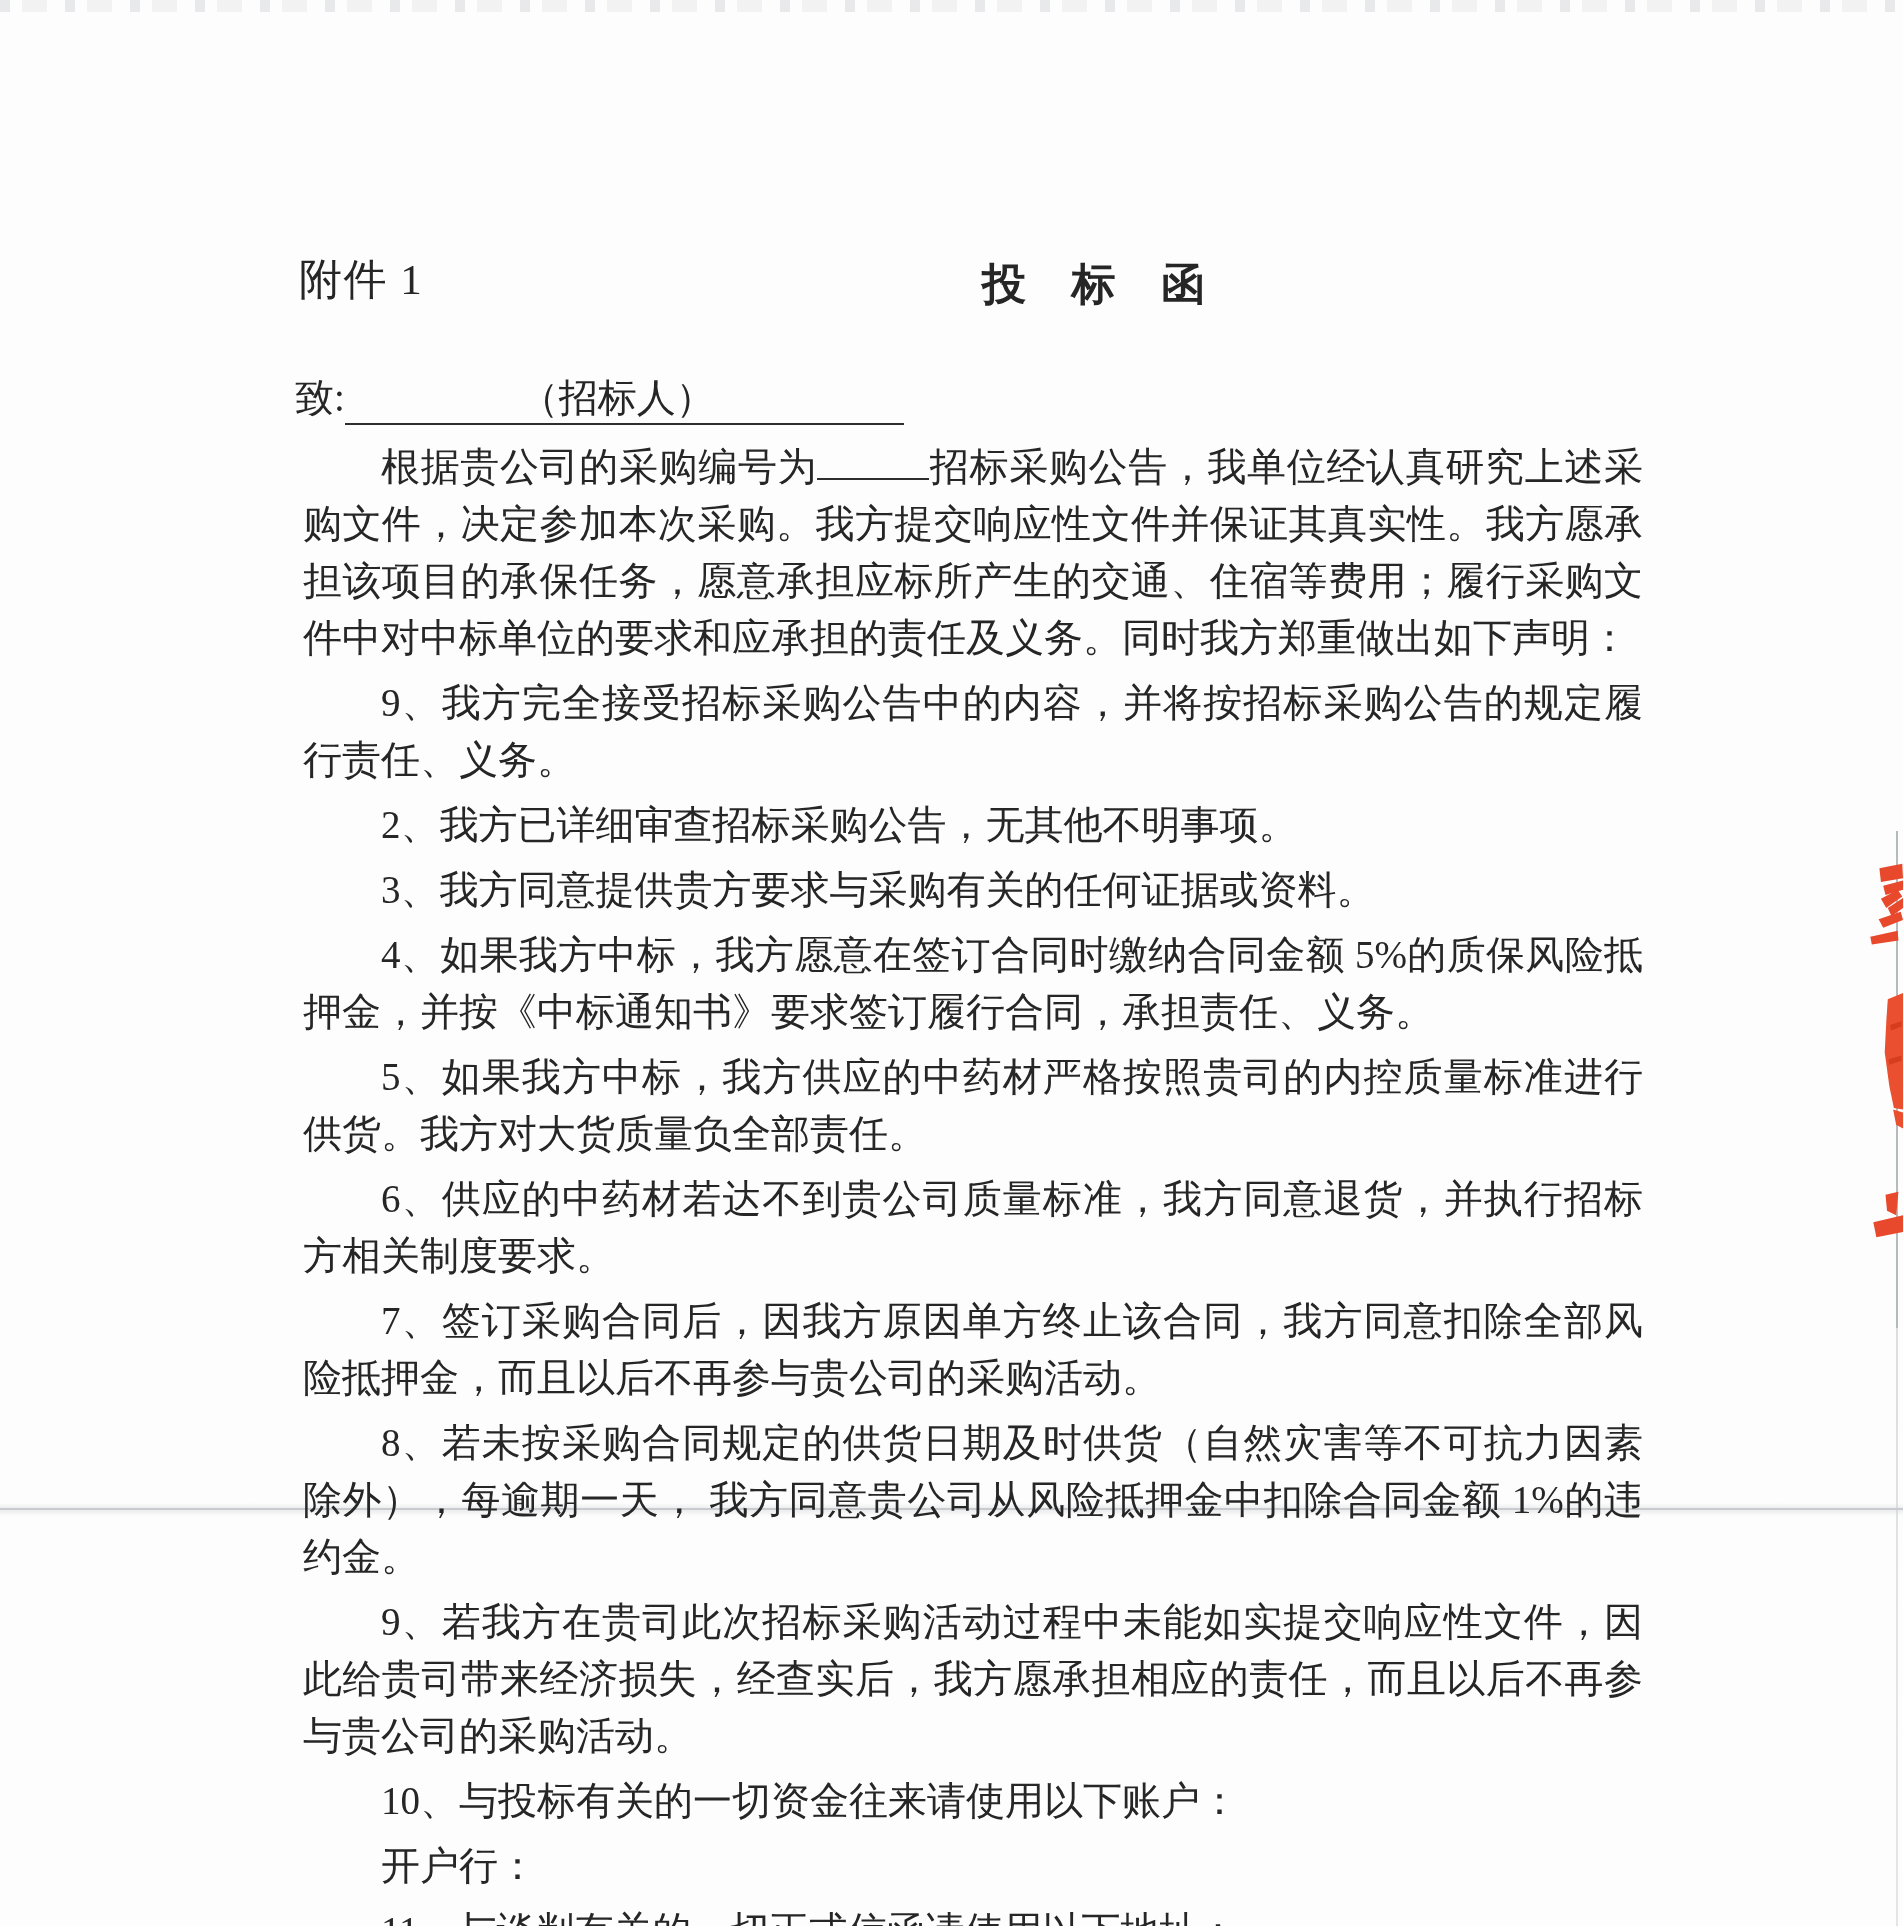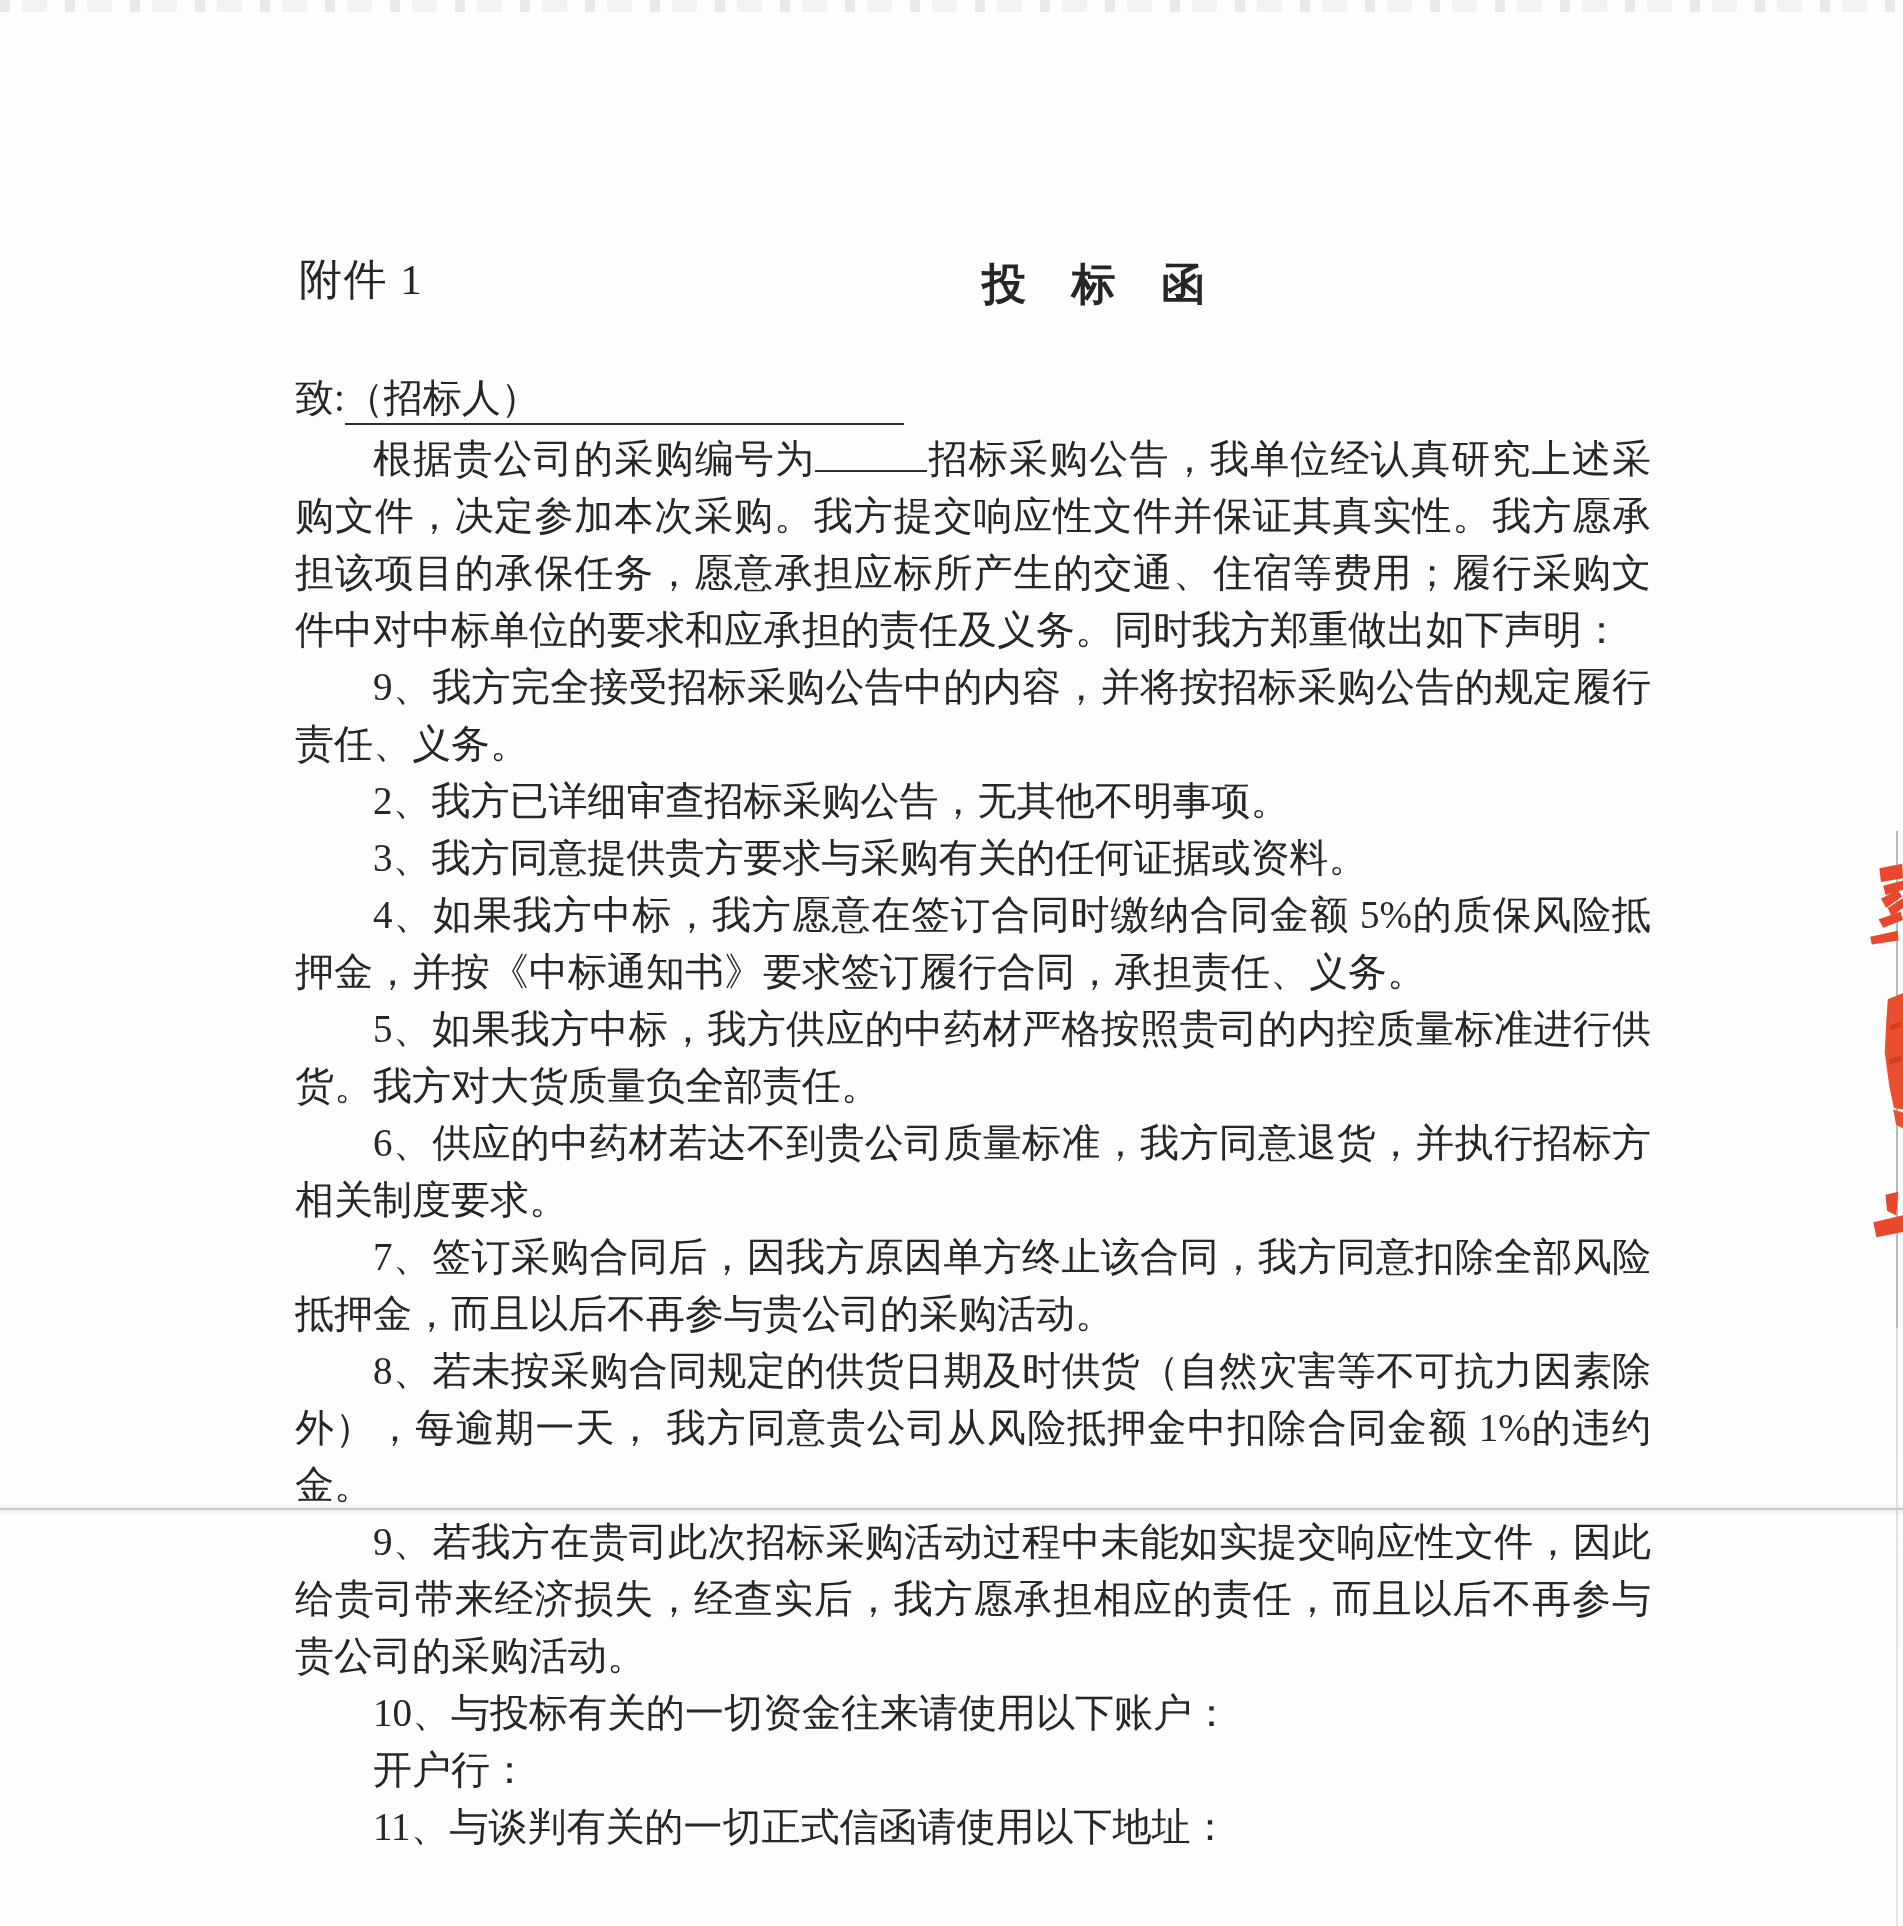--- a/index.html
+++ b/index.html
@@ -52,30 +52,30 @@
   }
 
   
   .salutation {
     position: absolute; left: 295px; top: 373px;
     font-size: 39px; line-height: 50px; white-space: nowrap;
   }
   .blank-long {
     display: inline-block; width: 559px; box-sizing: border-box;
     border-bottom: 2.7px solid #2e2e2e;
-    text-align: left; padding-right: 14px; vertical-align: baseline;
+    text-align: center; padding-right: 14px; vertical-align: baseline;
   }
 
   
   .body-block {
     position: absolute; left: 295px; top: 430px; width: 1356px;
     font-size: 39px; line-height: 57px;
     text-align: justify; overflow-wrap: anywhere;
   }
-  .body-block p { margin: 0; text-indent: 2em; }
+  .body-block p { margin: 8px; text-indent: 2em; }
   .blank-inline {
     display: inline-block; width: 112px; height: 1em;
     border-bottom: 2.7px solid #2e2e2e; vertical-align: baseline;
   }
 </style>
 </head>
 <body>
 
 <div class="page">
 

